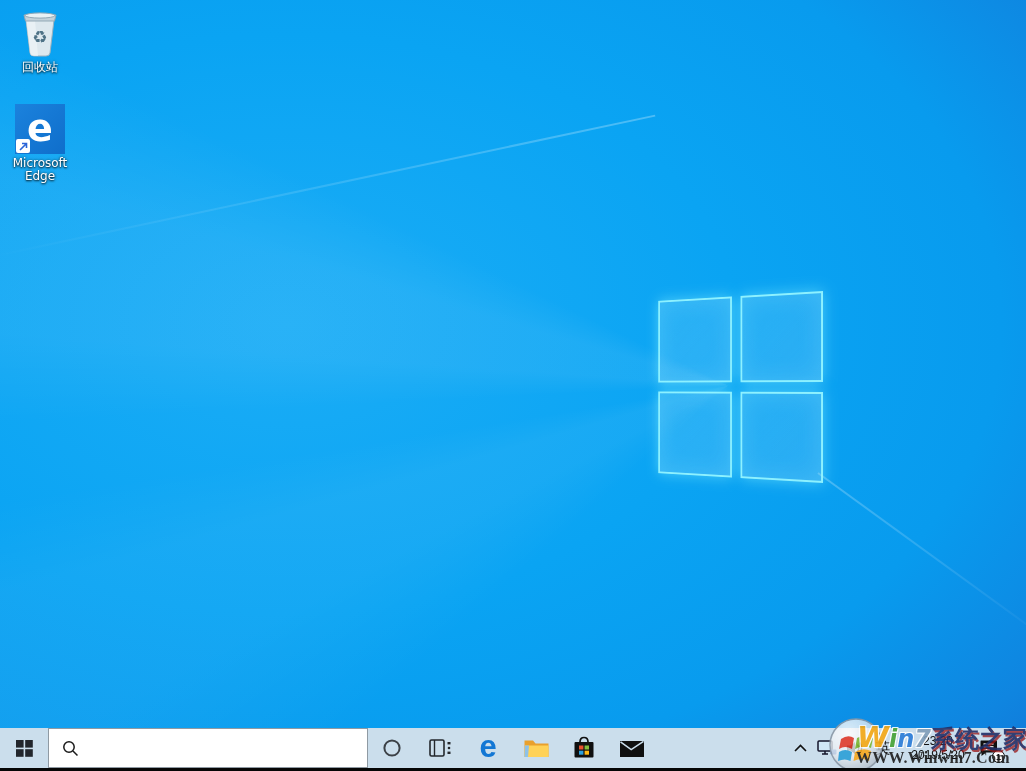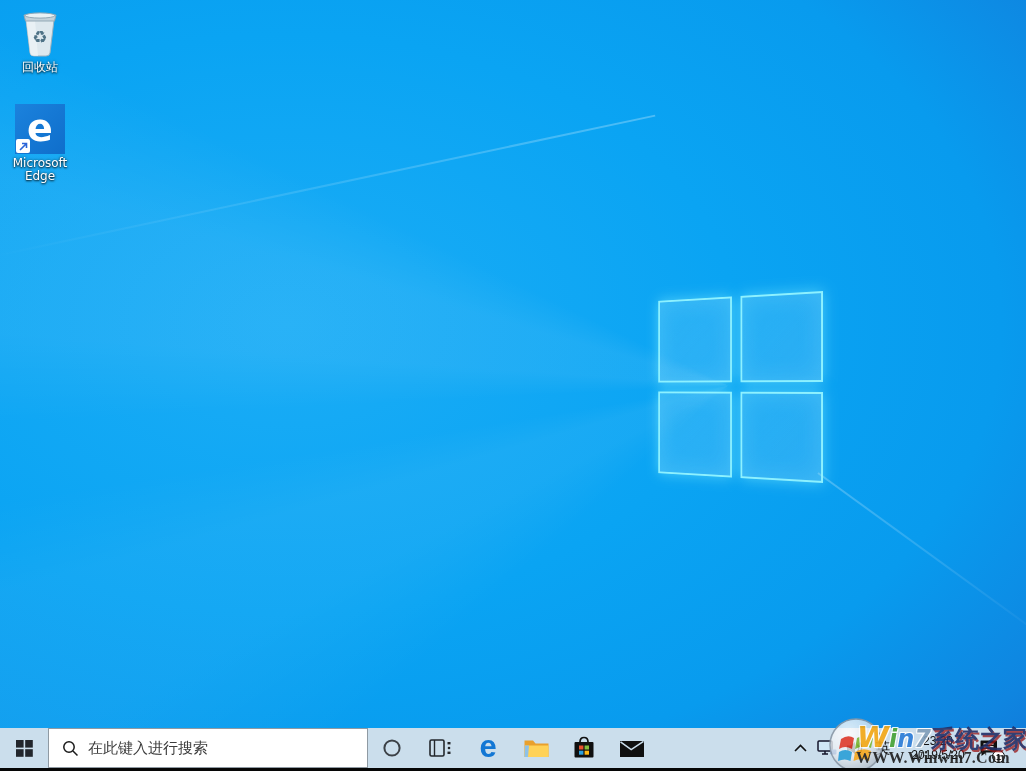--- a/index.html
+++ b/index.html
@@ -146,21 +146,20 @@
         <rect x="0" y="9.2" width="7.6" height="7.6" fill="#22262c"></rect>
         <rect x="9.2" y="9.2" width="7.6" height="7.6" fill="#22262c"></rect>
       </svg>
     </button>
 
     <div class="searchbox">
       <svg width="17" height="17" viewBox="0 0 17 17">
         <circle cx="7" cy="7" r="5.2" fill="none" stroke="#1a1a1a" stroke-width="1.5"></circle>
         <line x1="11" y1="11" x2="15.5" y2="15.5" stroke="#1a1a1a" stroke-width="1.5"></line>
       </svg>
-      <input type="text" placeholder="在此键入进行搜索" style="">
     </div>
 
     <button class="tb-btn">
       <svg width="20" height="20" viewBox="0 0 20 20">
         <circle cx="10" cy="10" r="7.6" fill="none" stroke="#3c4147" stroke-width="2"></circle>
       </svg>
     </button>
 
     <button class="tb-btn">
       <svg width="24" height="20" viewBox="0 0 24 20">

